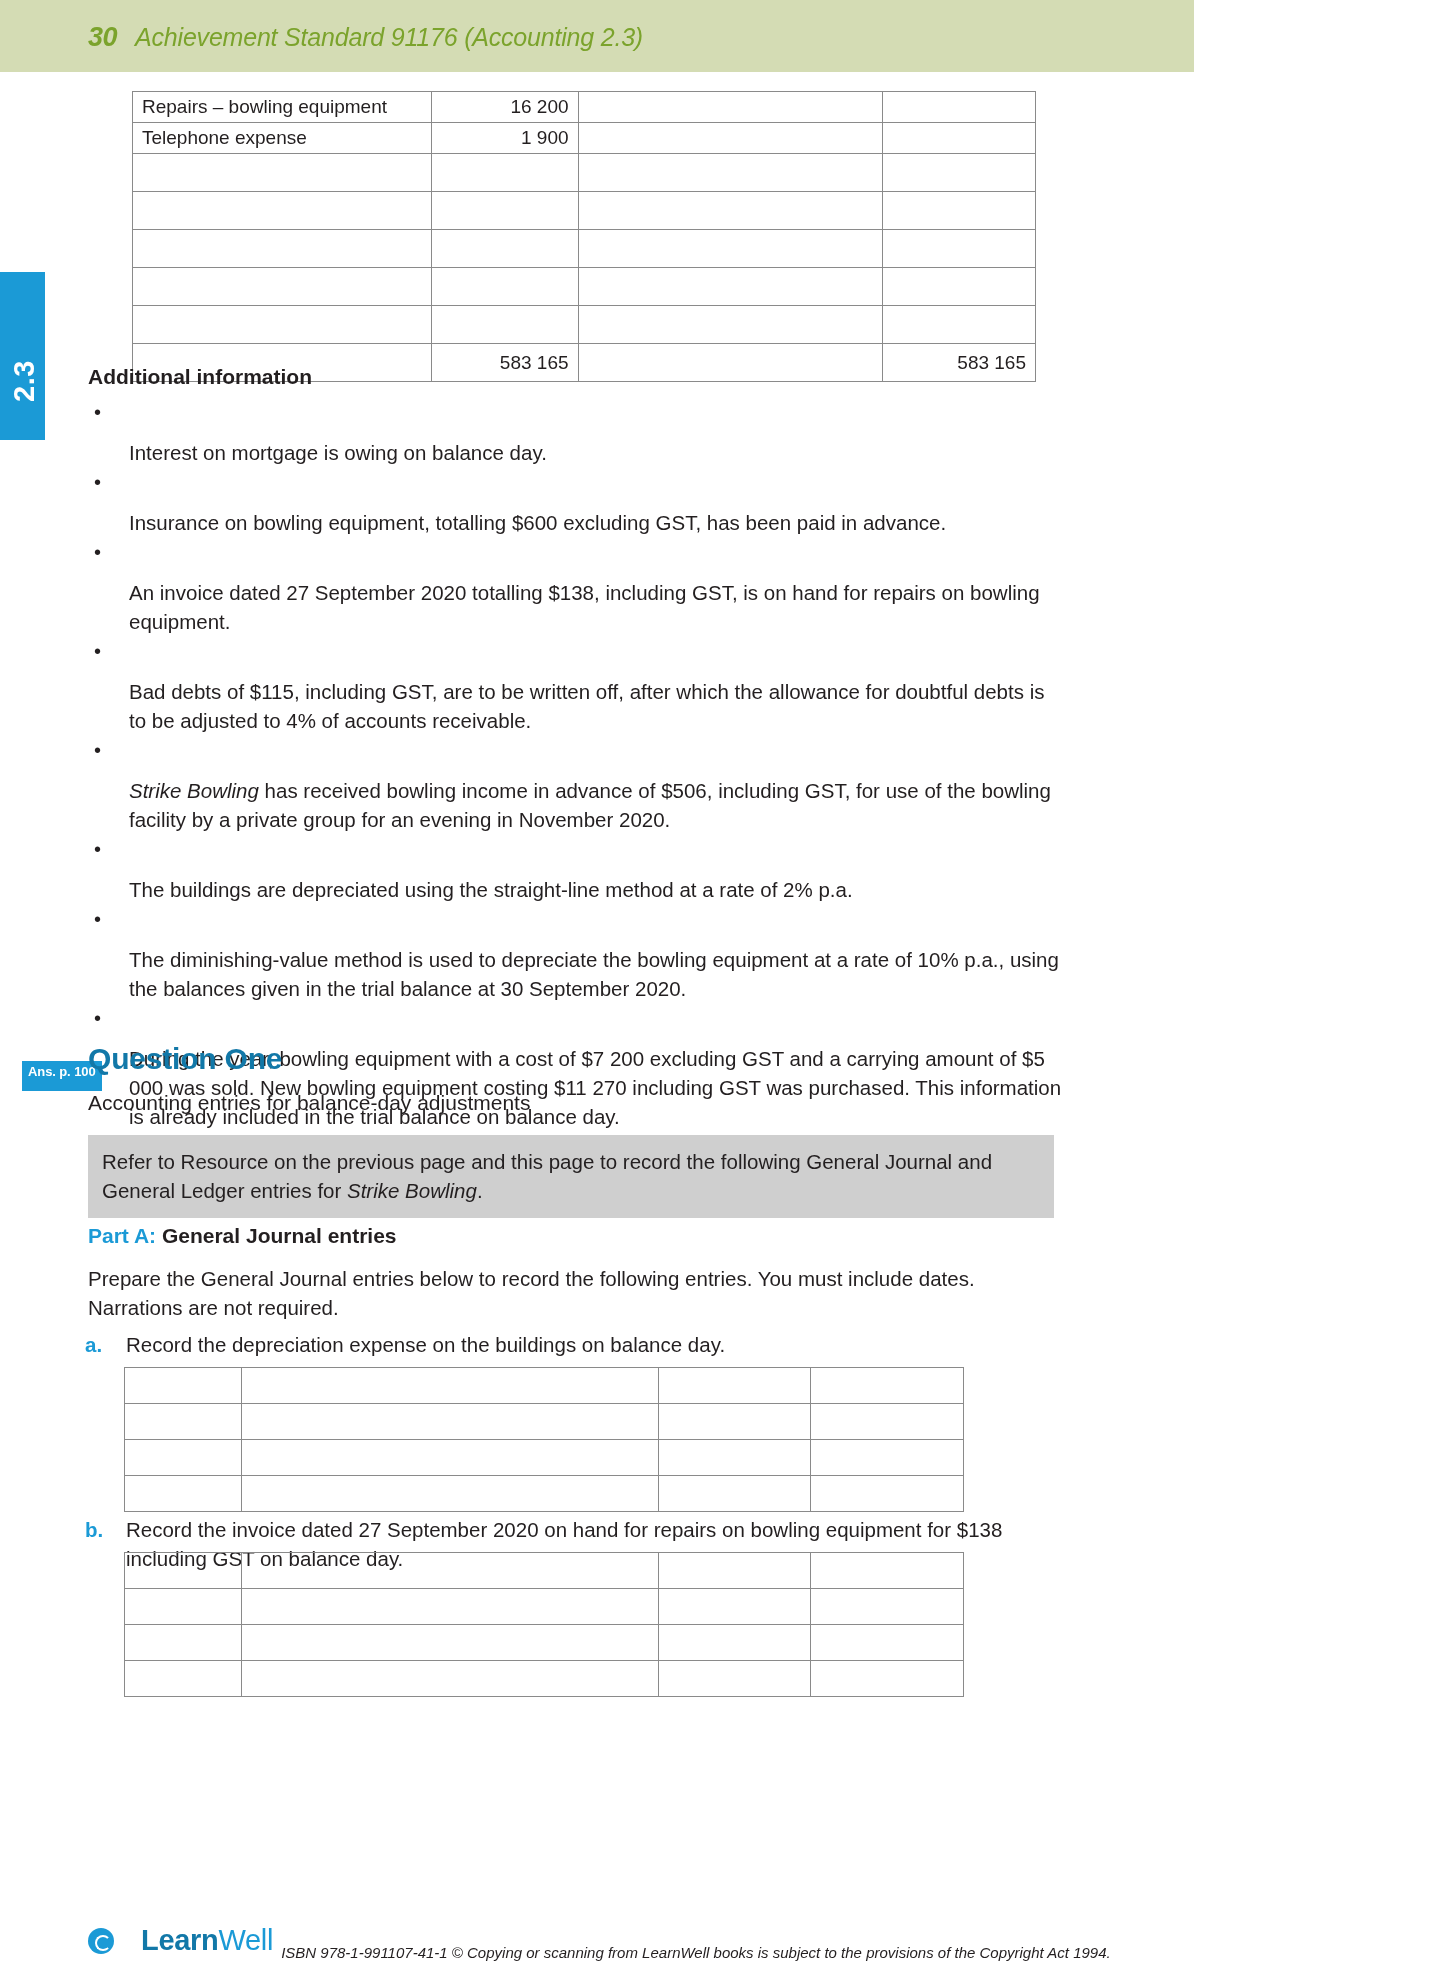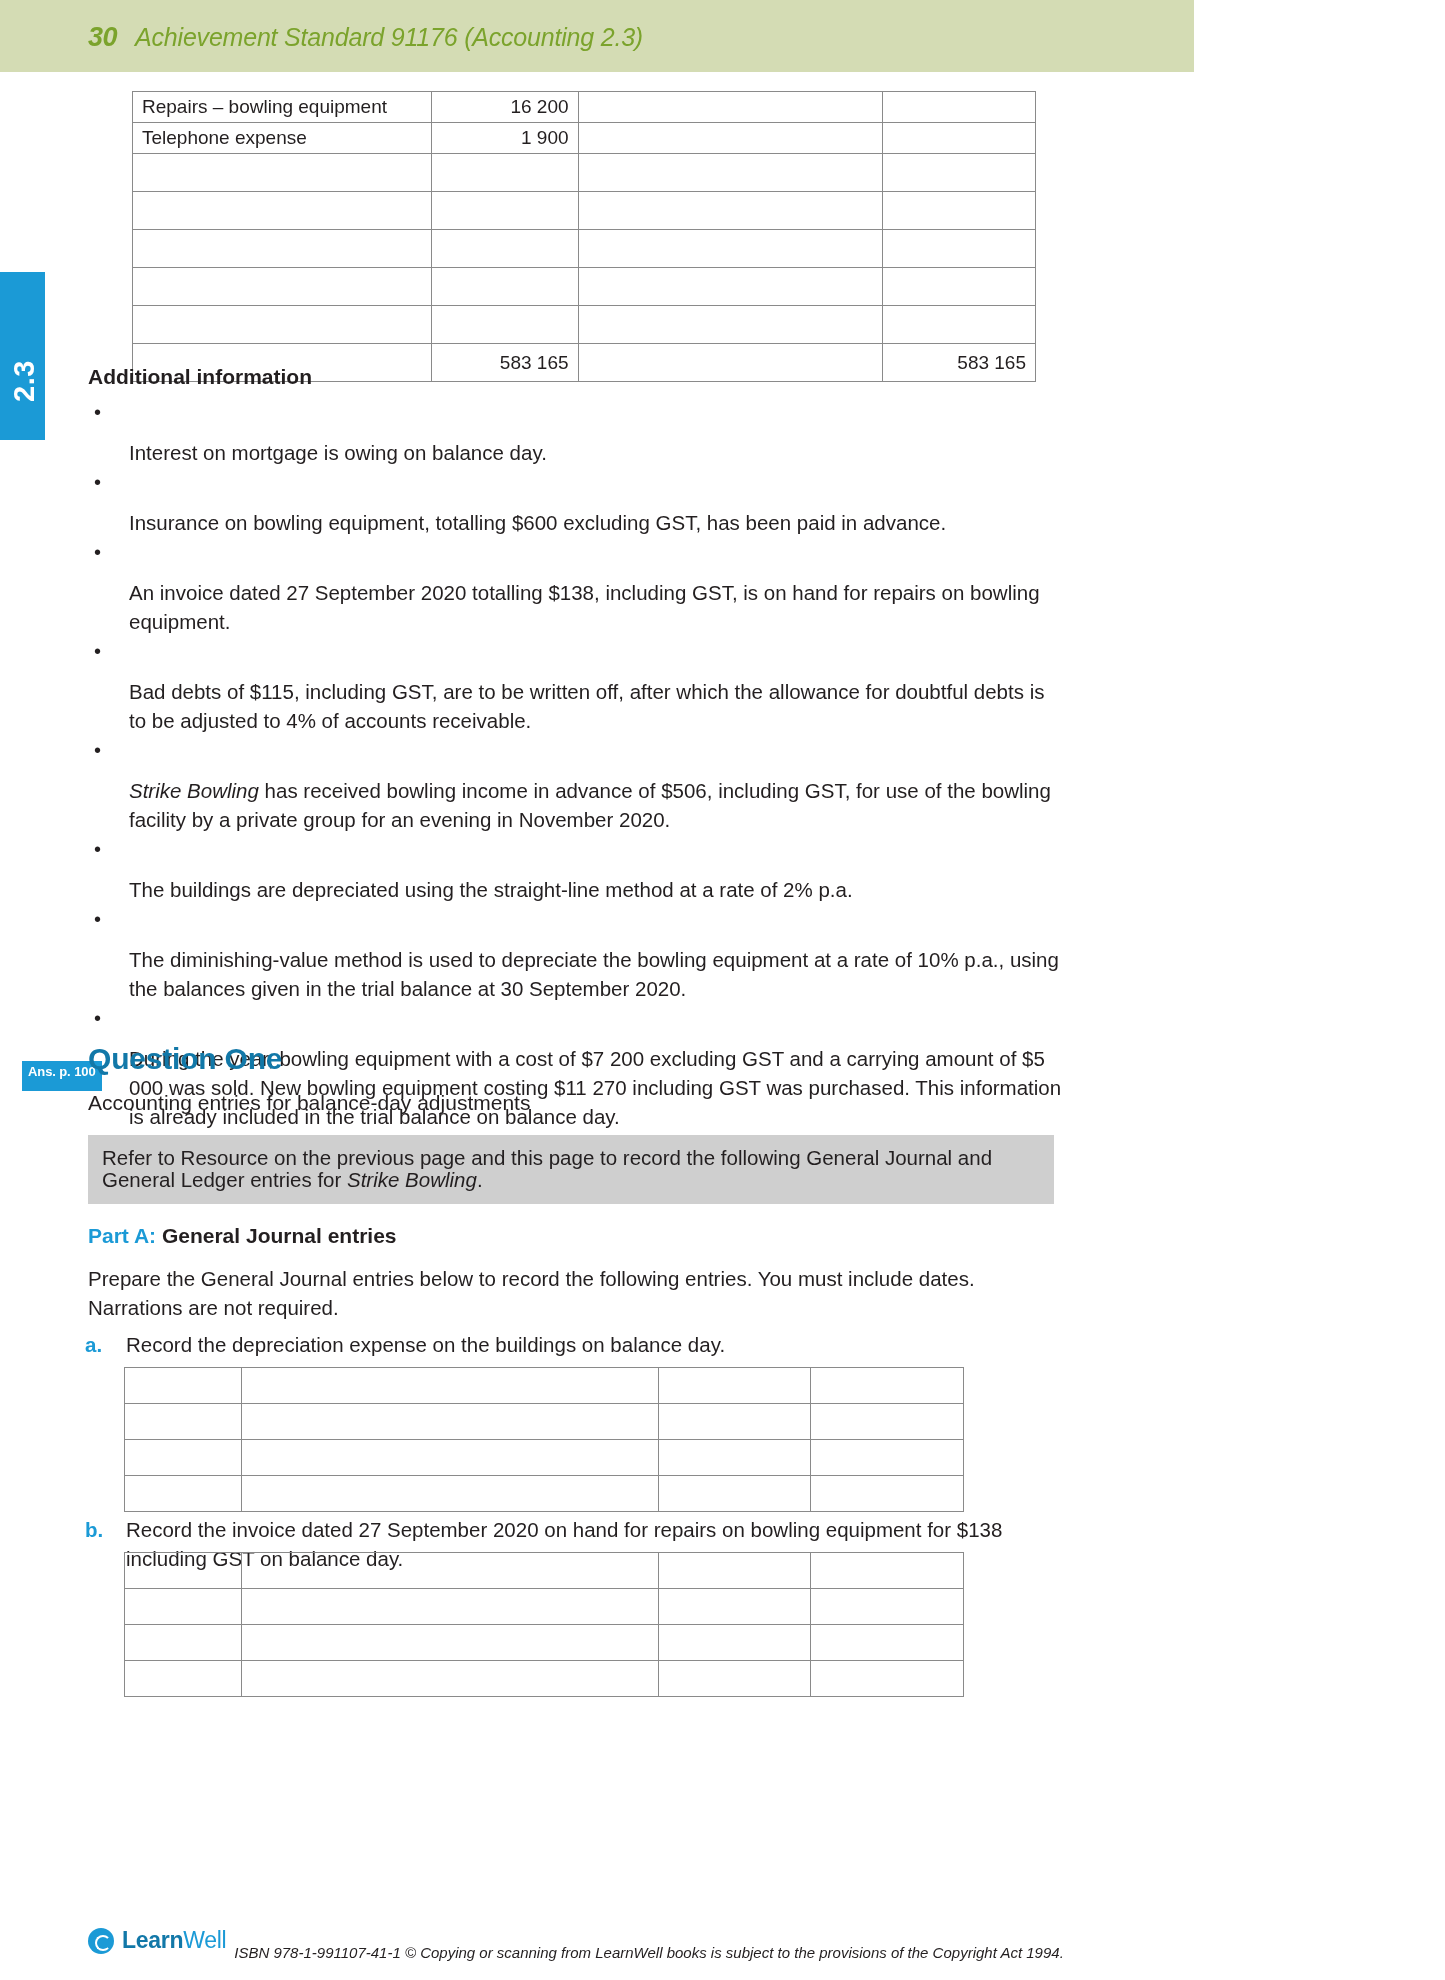--- a/index.html
+++ b/index.html
@@ -149,21 +149,21 @@
 
   
   .refbox {
     position: absolute;
     left: 88px;
     top: 1135px;
     width: 966px;
     background: #cfcfcf;
     padding: 12px 14px 13px 14px;
     font-size: 20.5px;
-    line-height: 22px;
+    line-height: 29px;
     color: #231f20;
   }
   .refbox i { font-style: italic; }
 
   
   .part-label {
     position: absolute;
     left: 88px;
     top: 1224px;
     font-size: 21px;
@@ -237,25 +237,26 @@
   .logo-mark::after {
     content: "";
     position: absolute;
     left: 7px; top: 7px;
     width: 12px; height: 12px;
     border-radius: 50%;
     border: 2px solid #ffffff;
     border-right-color: transparent;
   }
   .logo-text {
-    font-size: 23px;
+    font-size: 29px;
     font-style: normal;
     font-weight: bold;
     color: #1278a8;
     letter-spacing: -0.3px;
+    margin-left: 19px;
   }
   .logo-text .light { font-weight: normal; color: #1b9ad6; }
   .footer-note { white-space: nowrap; margin-top: 24px; }
 </style>
 </head>
 <body>
 
 <div class="header-band">
   <div class="header-inner">
     <span class="page-num">30</span>

